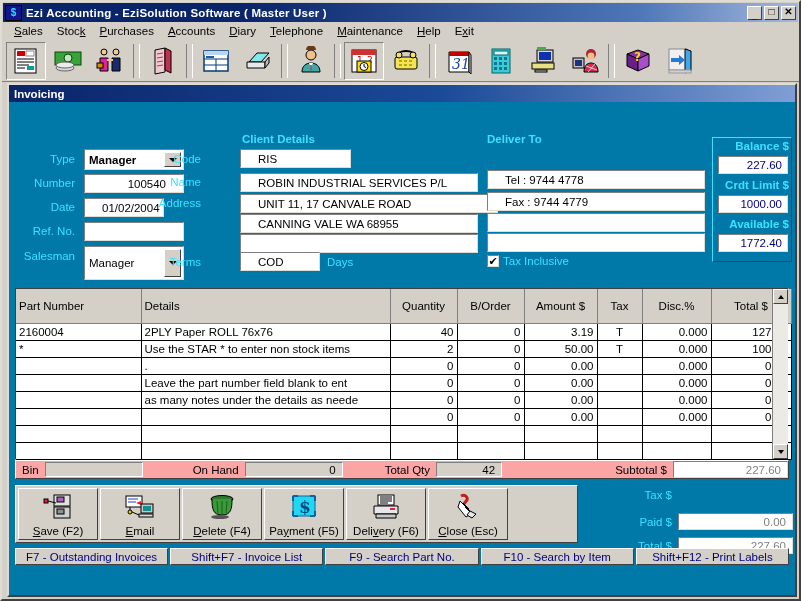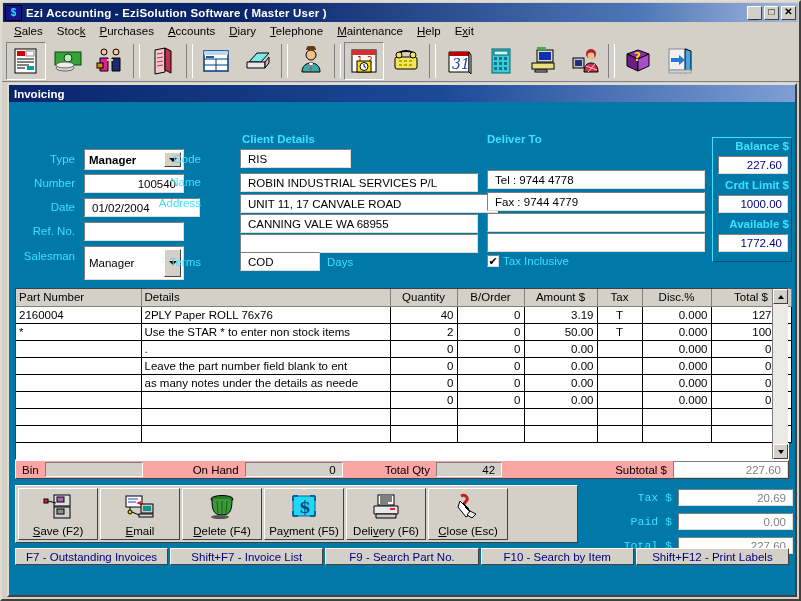--- a/index.html
+++ b/index.html
@@ -44,21 +44,21 @@
          border-right:2px solid #404040;border-bottom:2px solid #404040;box-sizing:border-box;}
   .inner-title{height:17px;background:linear-gradient(to right,#0a246a 0%,#1b4a97 55%,#7f9ed4 100%);
                color:#fff;font-weight:bold;font-size:11.5px;display:flex;align-items:center;padding-left:5px;}
 
   .form{position:relative;height:175px;background:#0079a8;}
   .lbl{color:#3de1ff;font-size:11.5px;text-align:right;position:absolute;white-space:nowrap;}
   .lblw{color:#ffffff;font-size:11.5px;position:absolute;white-space:nowrap;}
   .sect{color:#3de1ff;font-size:11.5px;font-weight:bold;position:absolute;white-space:nowrap;}
   .fld{position:absolute;background:#fff;box-sizing:border-box;font-size:11.5px;color:#000;
        border-left:1px solid #808080;border-top:1px solid #808080;border-right:1px solid #dfdcd4;border-bottom:1px solid #dfdcd4;
-       padding:1px 7px;display:flex;align-items:center;overflow:hidden;white-space:nowrap;}
+       padding:1px 17px;display:flex;align-items:center;overflow:hidden;white-space:nowrap;}
   .fld.r{justify-content:flex-end;}
   .combo{position:absolute;background:#fff;box-sizing:border-box;font-size:11.5px;
          border-left:1px solid #808080;border-top:1px solid #808080;border-right:1px solid #dfdcd4;border-bottom:1px solid #dfdcd4;
          display:flex;align-items:center;}
   .combo .ctext{flex:1;padding-left:4px;font-weight:bold;color:#000;white-space:nowrap;overflow:hidden;}
   .combo .carrow{width:17px;height:calc(100% - 4px);margin:2px;background:#d4d0c8;
         border-left:1px solid #fff;border-top:1px solid #fff;border-right:1px solid #404040;border-bottom:1px solid #404040;
         display:flex;align-items:center;justify-content:center;box-sizing:border-box;}
   .carrow i{display:block;width:0;height:0;border-left:4px solid transparent;border-right:4px solid transparent;border-top:4px solid #000;}
 
@@ -71,21 +71,21 @@
 
   .chk{position:absolute;display:flex;align-items:center;gap:4px;}
   .chkbox{width:12px;height:12px;background:#fff;box-sizing:border-box;
           border-left:1px solid #808080;border-top:1px solid #808080;border-right:1px solid #dfdcd4;border-bottom:1px solid #dfdcd4;
           display:flex;align-items:center;justify-content:center;font-size:11px;color:#000;line-height:1;}
 
   
   .gridwrap{position:absolute;left:6px;top:203px;width:774px;height:172px;background:#fff;
             border-left:1px solid #404040;border-top:1px solid #404040;border-right:1px solid #fff;border-bottom:1px solid #fff;box-sizing:border-box;}
   table.grid{border-collapse:collapse;width:757px;table-layout:fixed;}
-  table.grid th{background:#d4d0c8;font-weight:normal;font-size:11.5px;height:17px;
+  table.grid th{background:#d4d0c8;font-weight:normal;font-size:11.5px;height:34px;
      border-right:1px solid #808080;border-bottom:1px solid #808080;padding:0 3px;box-sizing:border-box;}
   table.grid td{height:17px;font-size:11.5px;border-right:1px solid #000;border-bottom:1px solid #000;
      padding:0 3px;box-sizing:border-box;overflow:hidden;white-space:nowrap;background:#fff;}
   td.l,th.l{text-align:left;} td.r,th.r{text-align:right;} td.c,th.c{text-align:center;}
   th.c2{text-align:center;}
   .vscroll{position:absolute;right:0;top:0;width:16px;height:100%;background:#d4d0c8;
            border-left:1px solid #808080;box-sizing:border-box;display:flex;flex-direction:column;}
   .sbtn{height:15px;background:#d4d0c8;border-left:1px solid #fff;border-top:1px solid #fff;
         border-right:1px solid #404040;border-bottom:1px solid #404040;display:flex;align-items:center;justify-content:center;box-sizing:border-box;}
   .sbtn i{display:block;width:0;height:0;border-left:3px solid transparent;border-right:3px solid transparent;}
@@ -110,21 +110,21 @@
            border-left:1px solid #fff;border-top:1px solid #fff;border-right:1px solid #404040;border-bottom:1px solid #404040;
            display:flex;align-items:stretch;}
   .abtn{width:80px;margin:2px 0 2px 2px;background:#d4d0c8;box-sizing:border-box;
         border-left:1px solid #fff;border-top:1px solid #fff;border-right:1px solid #404040;border-bottom:1px solid #404040;
         display:flex;flex-direction:column;align-items:center;justify-content:space-between;padding:4px 0 3px;}
   .abtn .lab{font-size:11.5px;color:#000;white-space:nowrap;}
   .abtn .lab u{text-decoration:underline;}
 
   
   .tot-row{position:absolute;display:flex;align-items:center;}
-  .tot-lbl{color:#3de1ff;font-size:11.5px;text-align:right;width:72px;padding-right:6px;white-space:nowrap;font-family:Liberation Mono, monospace;}
+  .tot-lbl{color:#3de1ff;font-size:11.5px;text-align:right;width:72px;padding-right:6px;white-space:nowrap;}
   .tot-val{width:115px;height:17px;background:#fff;color:#808080;font-size:11.5px;box-sizing:border-box;
            border-left:1px solid #808080;border-top:1px solid #808080;border-right:1px solid #dfdcd4;border-bottom:1px solid #dfdcd4;
            display:flex;align-items:center;justify-content:flex-end;padding-right:6px;}
 
   
   .statusbar{position:absolute;left:6px;top:463px;width:774px;height:17px;display:flex;gap:2px;}
   .sb-cell{flex:1;background:#d4d0c8;box-sizing:border-box;
            border-left:1px solid #fff;border-top:1px solid #fff;border-right:1px solid #404040;border-bottom:1px solid #404040;
            display:flex;align-items:center;justify-content:center;font-size:11.5px;color:#00007f;white-space:nowrap;}
 </style>
@@ -372,21 +372,21 @@
         <span class="ctext">Manager</span>
         <span class="carrow">
             <i></i>
           </span>
       </div>
 
       <div class="lbl" style="left:6px;top:75px;width:60px;">Number</div>
       <div class="fld r" style="left:75px;top:72px;width:100px;height:19px;">100540</div>
 
       <div class="lbl" style="left:6px;top:99px;width:60px;">Date</div>
-      <div class="fld" style="left:75px;top:96px;width:116px;height:19px;">01/02/2004</div>
+      <div class="fld" style="left:75px;top:96px;width:80px;height:19px;">01/02/2004</div>
 
       <div class="lbl" style="left:6px;top:123px;width:60px;">Ref. No.</div>
       <div class="fld" style="left:75px;top:120px;width:100px;height:19px;"></div>
 
       <div class="lbl" style="left:-2px;top:148px;width:68px;">Salesman</div>
       <div class="combo" style="left:75px;top:144px;width:100px;height:34px;">
         <span class="ctext" style="font-weight:normal;">Manager</span>
         <span class="carrow">
             <i></i>
           </span>
@@ -640,21 +640,20 @@
                 <line x1="11" y1="10" x2="17" y2="16"></line>
                 <line x1="13" y1="14" x2="18" y2="19"></line>
               </g>
             </svg></span>
         <span class="lab"><u>C</u>lose (Esc)</span>
       </div>
     </div>
 
     <div class="tot-row" style="left:591px;top:404px;">
       <span class="tot-lbl">Tax $</span>
-      <span class="tot-val">20.69</span>
     </div>
     <div class="tot-row" style="left:591px;top:428px;">
       <span class="tot-lbl">Paid $</span>
       <span class="tot-val">0.00</span>
     </div>
     <div class="tot-row" style="left:591px;top:452px;">
       <span class="tot-lbl">Total $</span>
       <span class="tot-val">227.60</span>
     </div>
 

